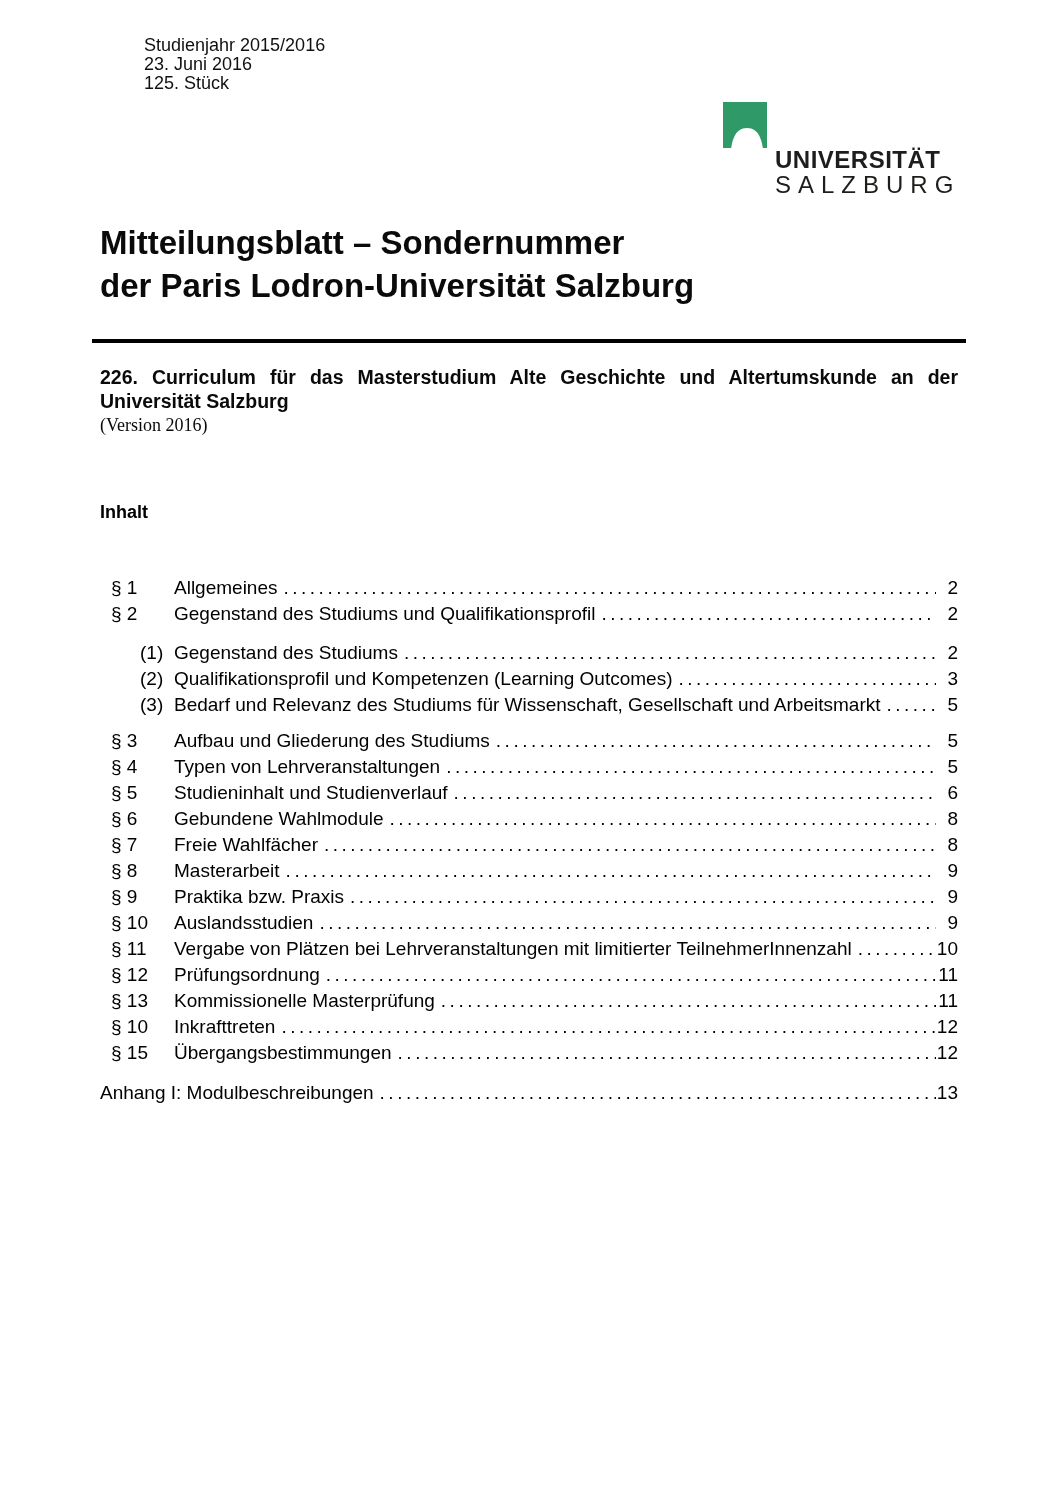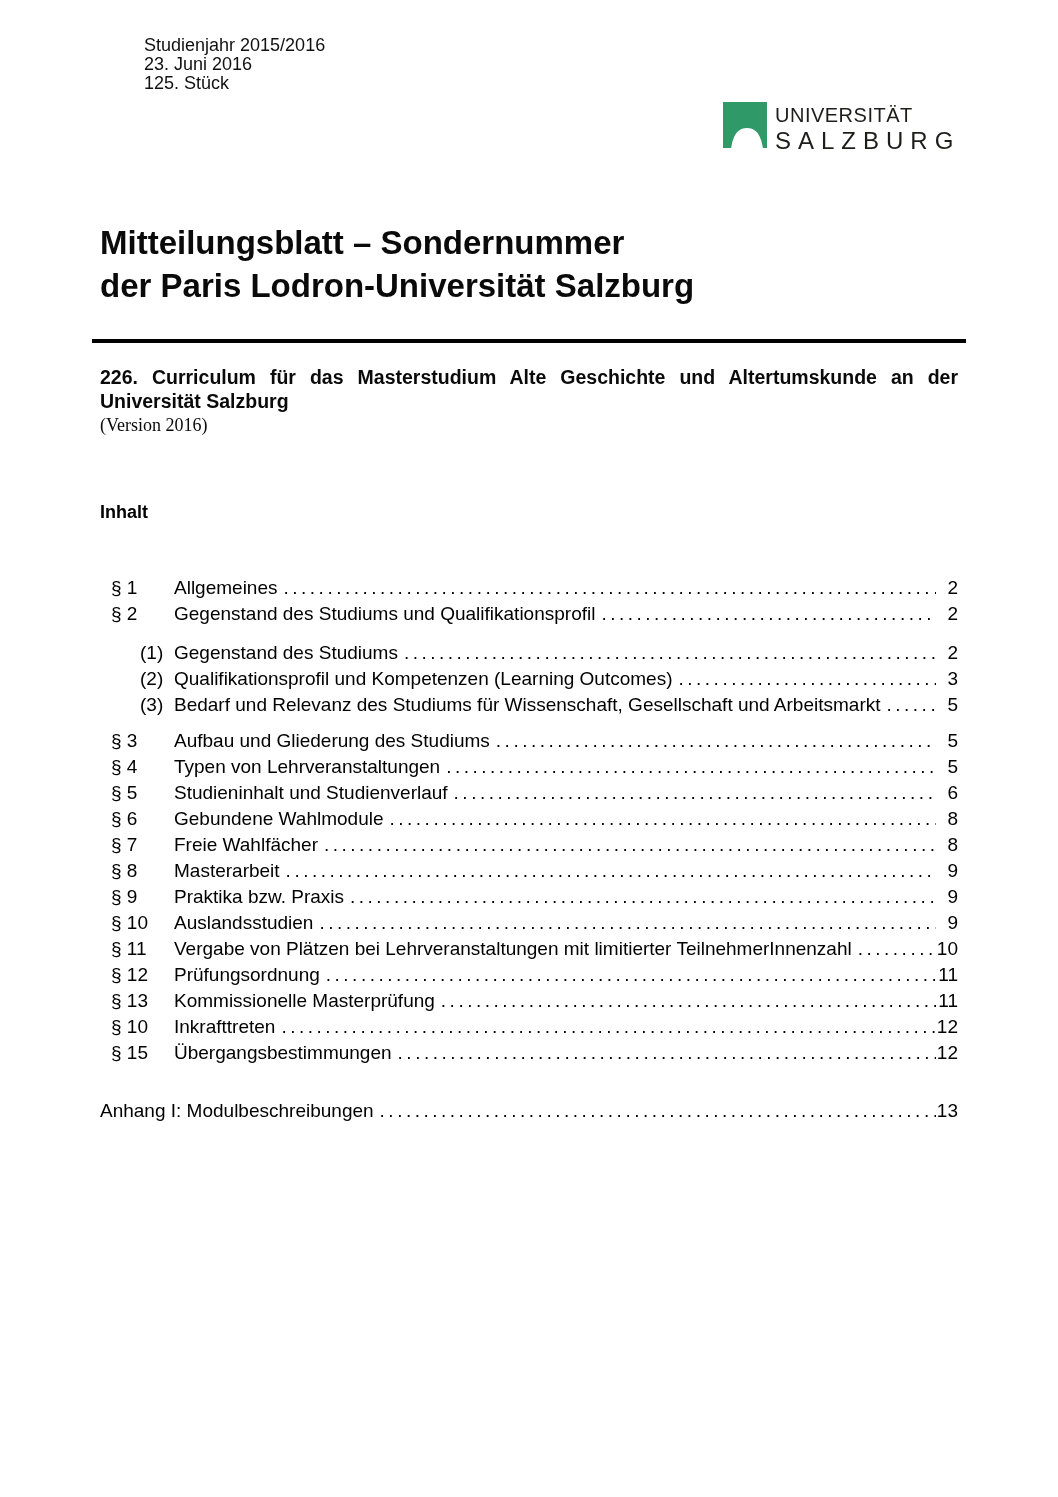--- a/index.html
+++ b/index.html
@@ -45,24 +45,25 @@
   .logo-mark {
     flex: none;
     width: 46px;
     height: 58px;
   }
   .logo-wordmark {
     padding-top: 1px;
     color: #1d1d1b;
   }
   .logo-name1 {
-    font-weight: normal;
-    font-size: 20px;
+    font-weight: bold;
+    font-size: 24px;
     line-height: 25px;
     letter-spacing: 0.5px;
+    margin-top: 44px;
   }
   .logo-name2 {
     font-size: 24px;
     line-height: 25px;
     letter-spacing: 7px;
   }
 
   
   .main-title {
     position: absolute;
@@ -149,21 +150,21 @@
   }
   .toc-leader::after {
     content: "......................................................................................................................................................................................................";
   }
   .toc-page {
     flex: none;
     min-width: 22px;
     text-align: right;
   }
   .appendix-row {
-    margin-top: 32px;
+    margin-top: 14px;
   }
   .appendix-row .toc-label { flex: none; }
 </style>
 </head>
 <body>
 
 <div class="page">
 
   <div class="doc-header">
     <div>Studienjahr 2015/2016</div>

